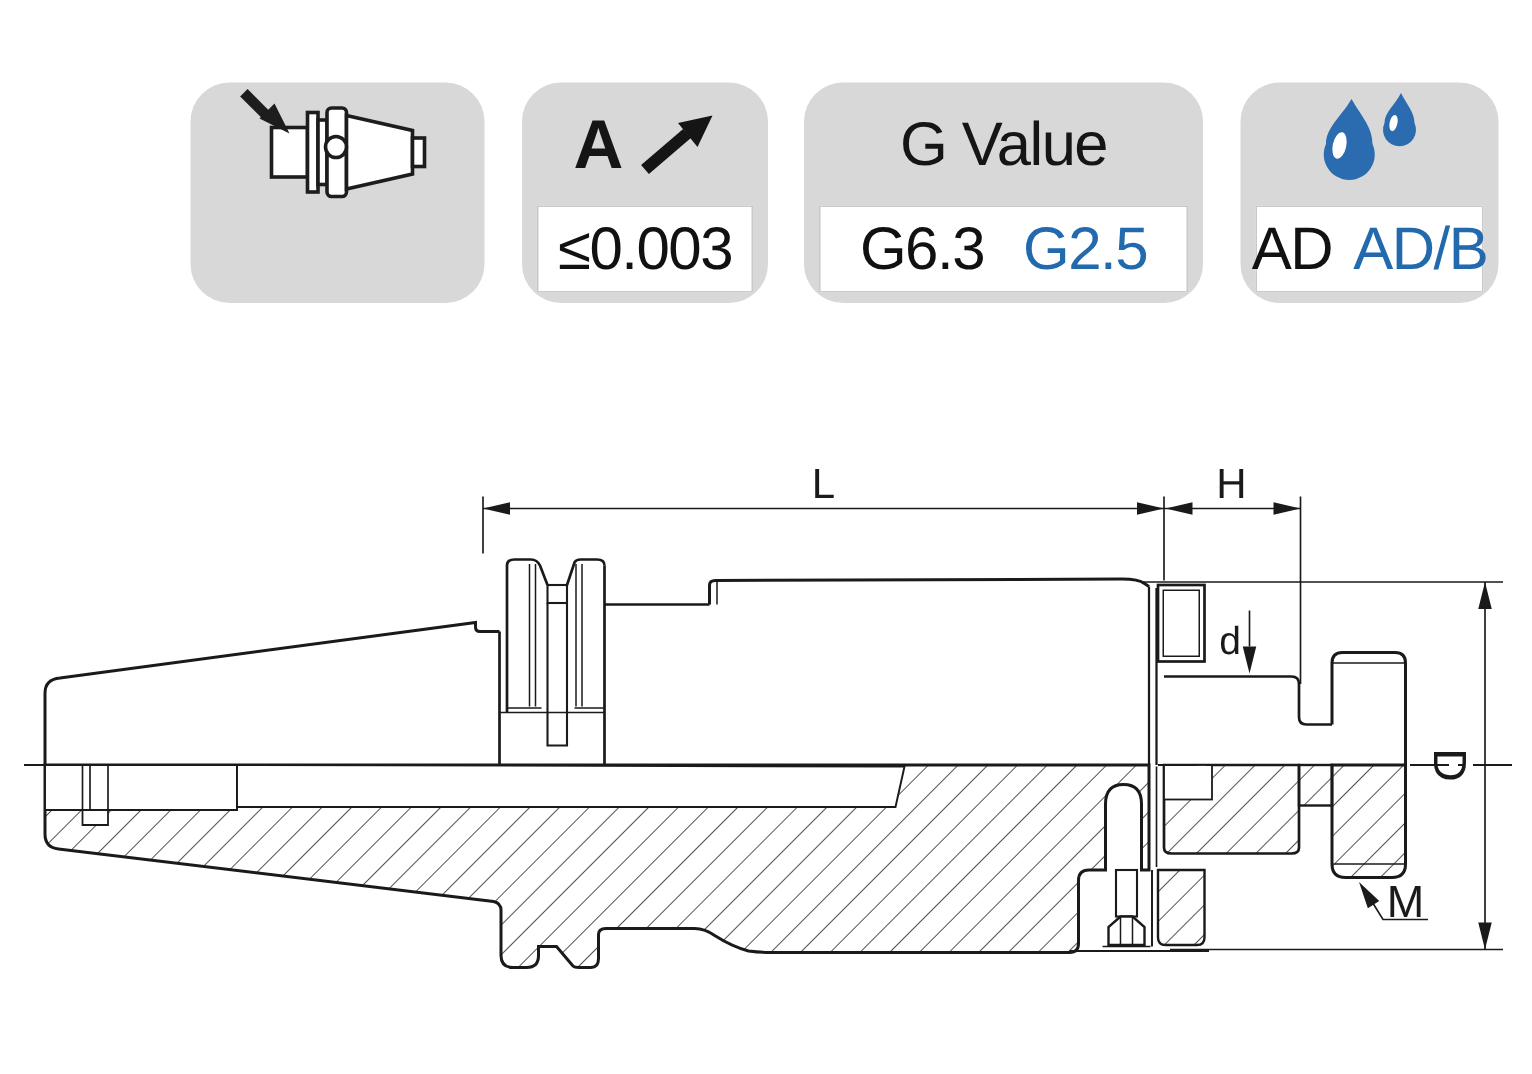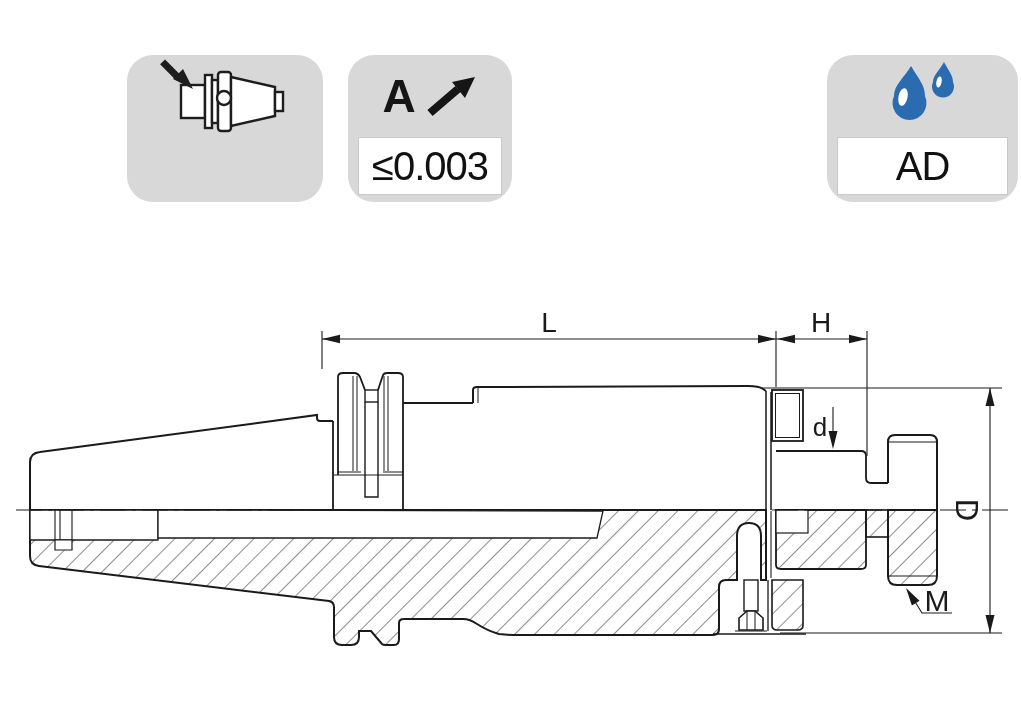--- a/index.html
+++ b/index.html
@@ -144,28 +144,38 @@
       <svg width="52" height="44" viewBox="0 0 52 44">
         <line x1="4" y1="39" x2="32" y2="15" stroke="#151515" stroke-width="8"></line>
         <polygon points="49,3 26,8 39,24" fill="#151515"></polygon>
       </svg>
     </div>
     <div class="label">
       <span>≤0.003</span>
     </div>
   </div>
 
+  <div class="badge" style="left:536px;width:266px;">
+    <div class="head">
+      <span class="gv">G Value</span>
+    </div>
+    <div class="label lbl-sm">
+      <span>G6.3</span>
+      <span class="blue">G2.5</span>
+    </div>
+  </div>
 
-  <div class="badge" style="left:827px;width:191px;">
+  <div class="badge" style="left:827px;width:172px;">
     <div class="head">
       <svg width="84" height="72" viewBox="0 0 84 72">
         <path fill="#2b6cb0" d="M30,6 C37,18 44,25 44,36 A17,17 0 1 1 13,36 C13,25 23,18 30,6 Z"></path>
         <ellipse cx="22" cy="37" rx="4.5" ry="9" fill="#ffffff" transform="rotate(12 22 37)"></ellipse>
         <path fill="#2b6cb0" d="M63,2 C67,10 72,15 72,22 A11,11 0 1 1 52,22 C52,15 59,10 63,2 Z"></path>
         <ellipse cx="58" cy="22" rx="2.6" ry="5.5" fill="#ffffff" transform="rotate(12 58 22)"></ellipse>
       </svg>
     </div>
     <div class="label lbl-sm" style="gap:14px;">
       <span>AD</span>
+      <span class="blue">AD/B</span>
     </div>
   </div>
 
 </div>
 
 </body></html>

